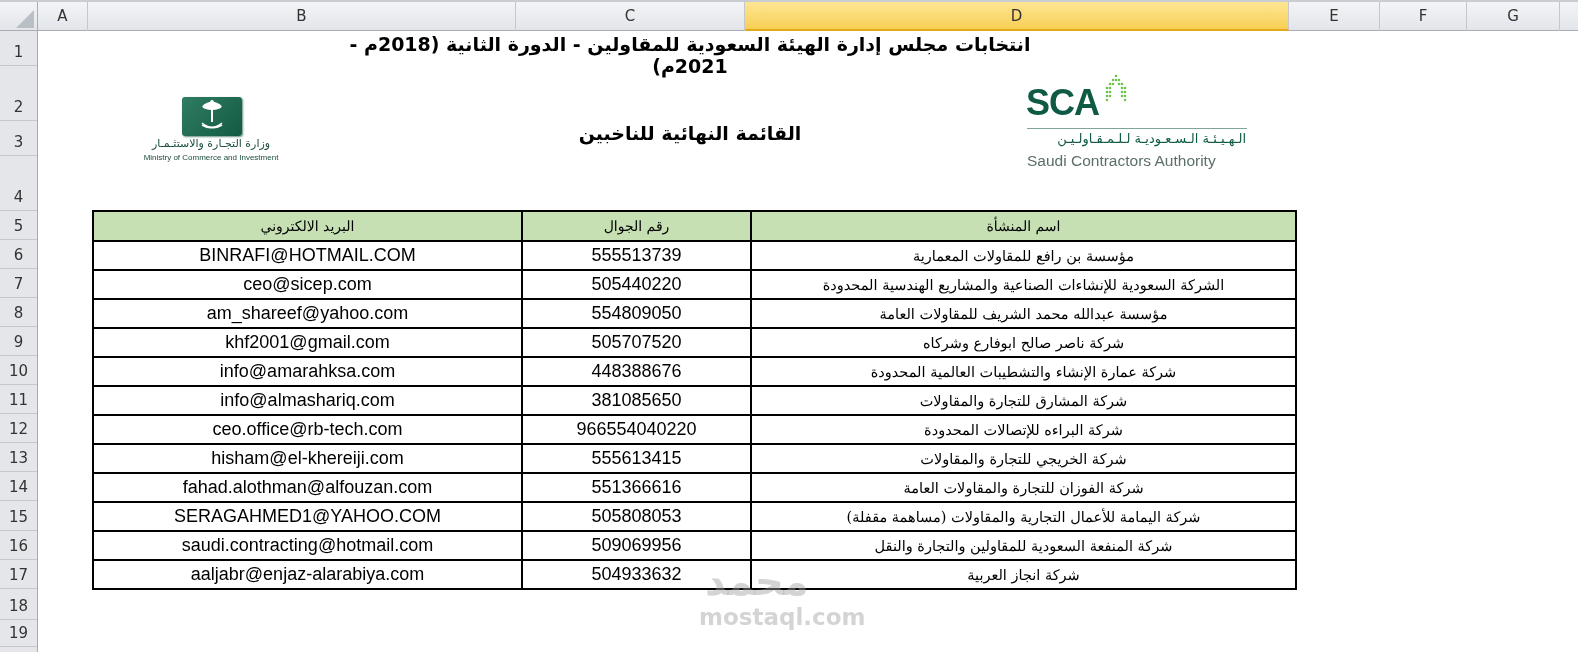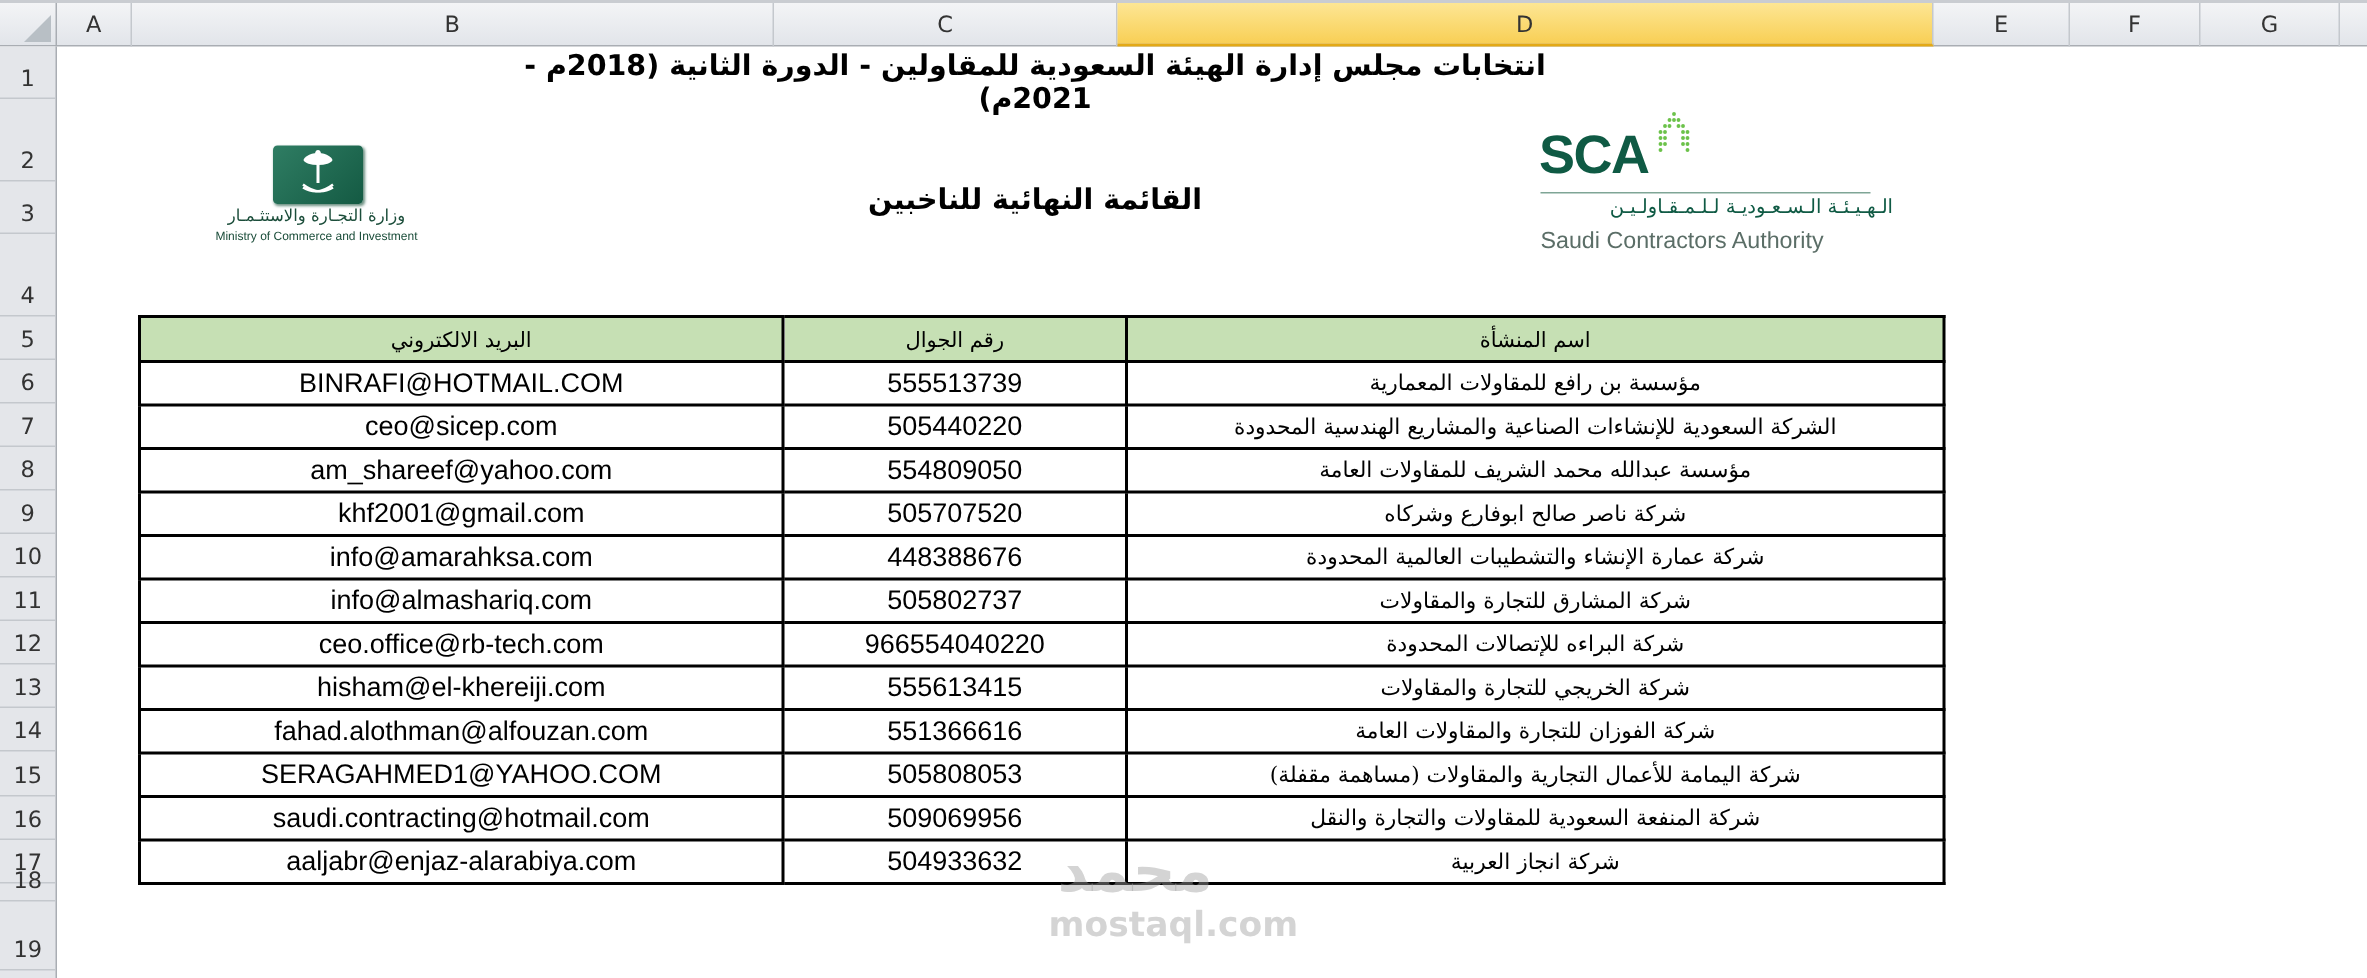--- a/index.html
+++ b/index.html
@@ -40,21 +40,21 @@
     font-family: "DejaVu Sans", sans-serif; font-size: 11px; color: #1b4d3a; direction: rtl; letter-spacing: 0.5px; }
   .moci-en { position: absolute; left: 0; top: 58px; width: 178px; text-align: center;
     font-family: "Liberation Sans", sans-serif; font-size: 8px; color: #1b4d3a; }
 
   
   .sca-logo { position: absolute; left: 1024px; top: 72px; width: 230px; height: 105px; }
   .sca-letters { position: absolute; left: 2px; top: 10px; font-family: "Liberation Sans", sans-serif;
     font-weight: bold; font-size: 36px; color: #0f5a44; letter-spacing: -1px; }
   .sca-dots { position: absolute; left: 78px; top: 2px; }
   .sca-line { position: absolute; left: 3px; top: 56px; width: 220px; height: 1px; background: #7fa596; }
-  .sca-ar { position: absolute; left: 16px; top: 59px; width: 222px; text-align: right; direction: rtl;
+  .sca-ar { position: absolute; left: 0; top: 59px; width: 222px; text-align: right; direction: rtl;
     font-family: "DejaVu Sans", sans-serif; font-size: 13px; color: #0f5a44; letter-spacing: 1px; }
   .sca-en { position: absolute; left: 3px; top: 80px; font-family: "Liberation Sans", sans-serif;
     font-size: 15.5px; color: #5b6e67; }
 
   
   .table { position: absolute; left: 92px; top: 210px; width: 1203px; border-collapse: collapse; table-layout: fixed; }
   .table td, .table th { border: 2px solid #000; height: 29px; padding: 0 4px; text-align: center;
     white-space: nowrap; overflow: hidden; }
   .table th { background: #c6e0b4; font-family: "DejaVu Serif", serif; font-weight: normal; font-size: 14px;
     direction: rtl; height: 30px; }
@@ -100,21 +100,21 @@
         <div class="row-h" style="top: 298px; height: 29px;">8</div>
         <div class="row-h" style="top: 327px; height: 29px;">9</div>
         <div class="row-h" style="top: 356px; height: 29px;">10</div>
         <div class="row-h" style="top: 385px; height: 29px;">11</div>
         <div class="row-h" style="top: 414px; height: 29px;">12</div>
         <div class="row-h" style="top: 443px; height: 29px;">13</div>
         <div class="row-h" style="top: 472px; height: 29px;">14</div>
         <div class="row-h" style="top: 501px; height: 30px;">15</div>
         <div class="row-h" style="top: 531px; height: 29px;">16</div>
         <div class="row-h" style="top: 560px; height: 29px;">17</div>
-        <div class="row-h" style="top: 572px; height: 29px;">18</div>
+        <div class="row-h" style="top: 591px; height: 29px;">18</div>
         <div class="row-h" style="top: 618px; height: 29px;">19</div>
       </div>
   </div>
 
   <div class="title">انتخابات مجلس إدارة الهيئة السعودية للمقاولين - الدورة الثانية (2018م - 2021م)</div>
 
   <div class="moci-logo">
     <div class="moci-emblem">
       <svg width="30" height="34" viewBox="0 0 30 34">
         <g fill="#ffffff">
@@ -203,21 +203,21 @@
           <td class="phone">505707520</td>
           <td class="name">شركة ناصر صالح ابوفارع وشركاه</td>
         </tr>
         <tr>
           <td class="email">info@amarahksa.com</td>
           <td class="phone">448388676</td>
           <td class="name">شركة عمارة الإنشاء والتشطيبات العالمية المحدودة</td>
         </tr>
         <tr>
           <td class="email">info@almashariq.com</td>
-          <td class="phone">505802737</td>
+          <td class="phone">381085650</td>
           <td class="name">شركة المشارق للتجارة والمقاولات</td>
         </tr>
         <tr>
           <td class="email">ceo.office@rb-tech.com</td>
           <td class="phone">966554040220</td>
           <td class="name">شركة البراءه للإتصالات المحدودة</td>
         </tr>
         <tr>
           <td class="email">hisham@el-khereiji.com</td>
           <td class="phone">555613415</td>
@@ -229,21 +229,21 @@
           <td class="name">شركة الفوزان للتجارة والمقاولات العامة</td>
         </tr>
         <tr>
           <td class="email">SERAGAHMED1@YAHOO.COM</td>
           <td class="phone">505808053</td>
           <td class="name">شركة اليمامة للأعمال التجارية والمقاولات (مساهمة مقفلة)</td>
         </tr>
         <tr>
           <td class="email">saudi.contracting@hotmail.com</td>
           <td class="phone">509069956</td>
-          <td class="name">شركة المنفعة السعودية للمقاولات والتجارة والنقل</td>
+          <td class="name">شركة المنفعة السعودية للمقاولين والتجارة والنقل</td>
         </tr>
         <tr>
           <td class="email">aaljabr@enjaz-alarabiya.com</td>
           <td class="phone">504933632</td>
           <td class="name">شركة انجاز العربية</td>
         </tr>
       </tbody>
   </table>
 
   <div class="watermark">

